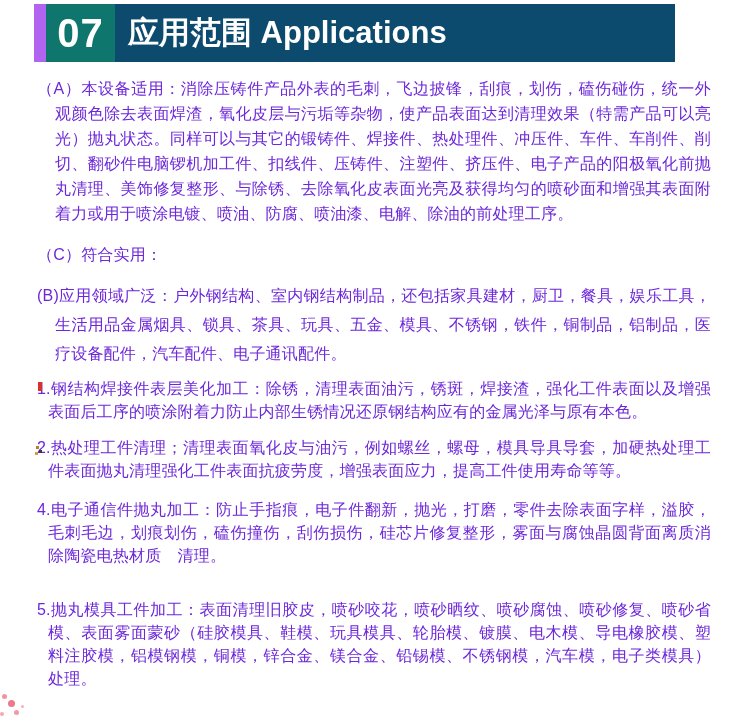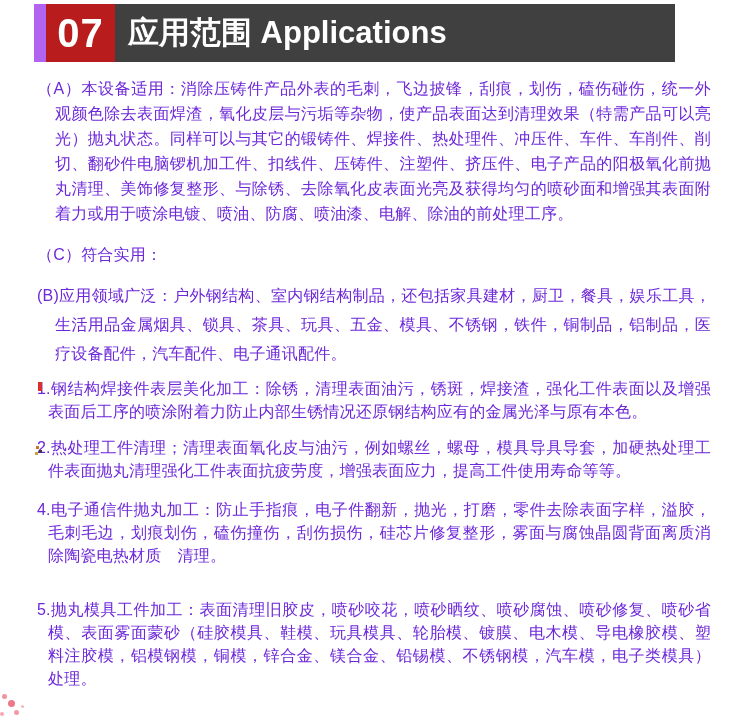--- a/index.html
+++ b/index.html
@@ -22,32 +22,32 @@
     left: 34px; top: 4px;
     height: 58px;
     display: flex;
   }
   .header-stripe {
     width: 12px; height: 100%;
     background: #b164f0;
   }
   .header-number {
     width: 69px; height: 100%;
-    background: #b91c1c;
+    background: #0f766e;
     color: #ffffff;
     font-size: 40px;
     font-weight: bold;
     display: flex;
     align-items: center;
     justify-content: center;
     letter-spacing: 1px;
   }
   .header-title {
     width: 560px; height: 100%;
-    background: #404040;
+    background: #0c4a6e;
     color: #ffffff;
     font-size: 31px;
     font-weight: bold;
     display: flex;
     align-items: center;
     padding-left: 13px;
     box-sizing: border-box;
     white-space: nowrap;
   }
 

